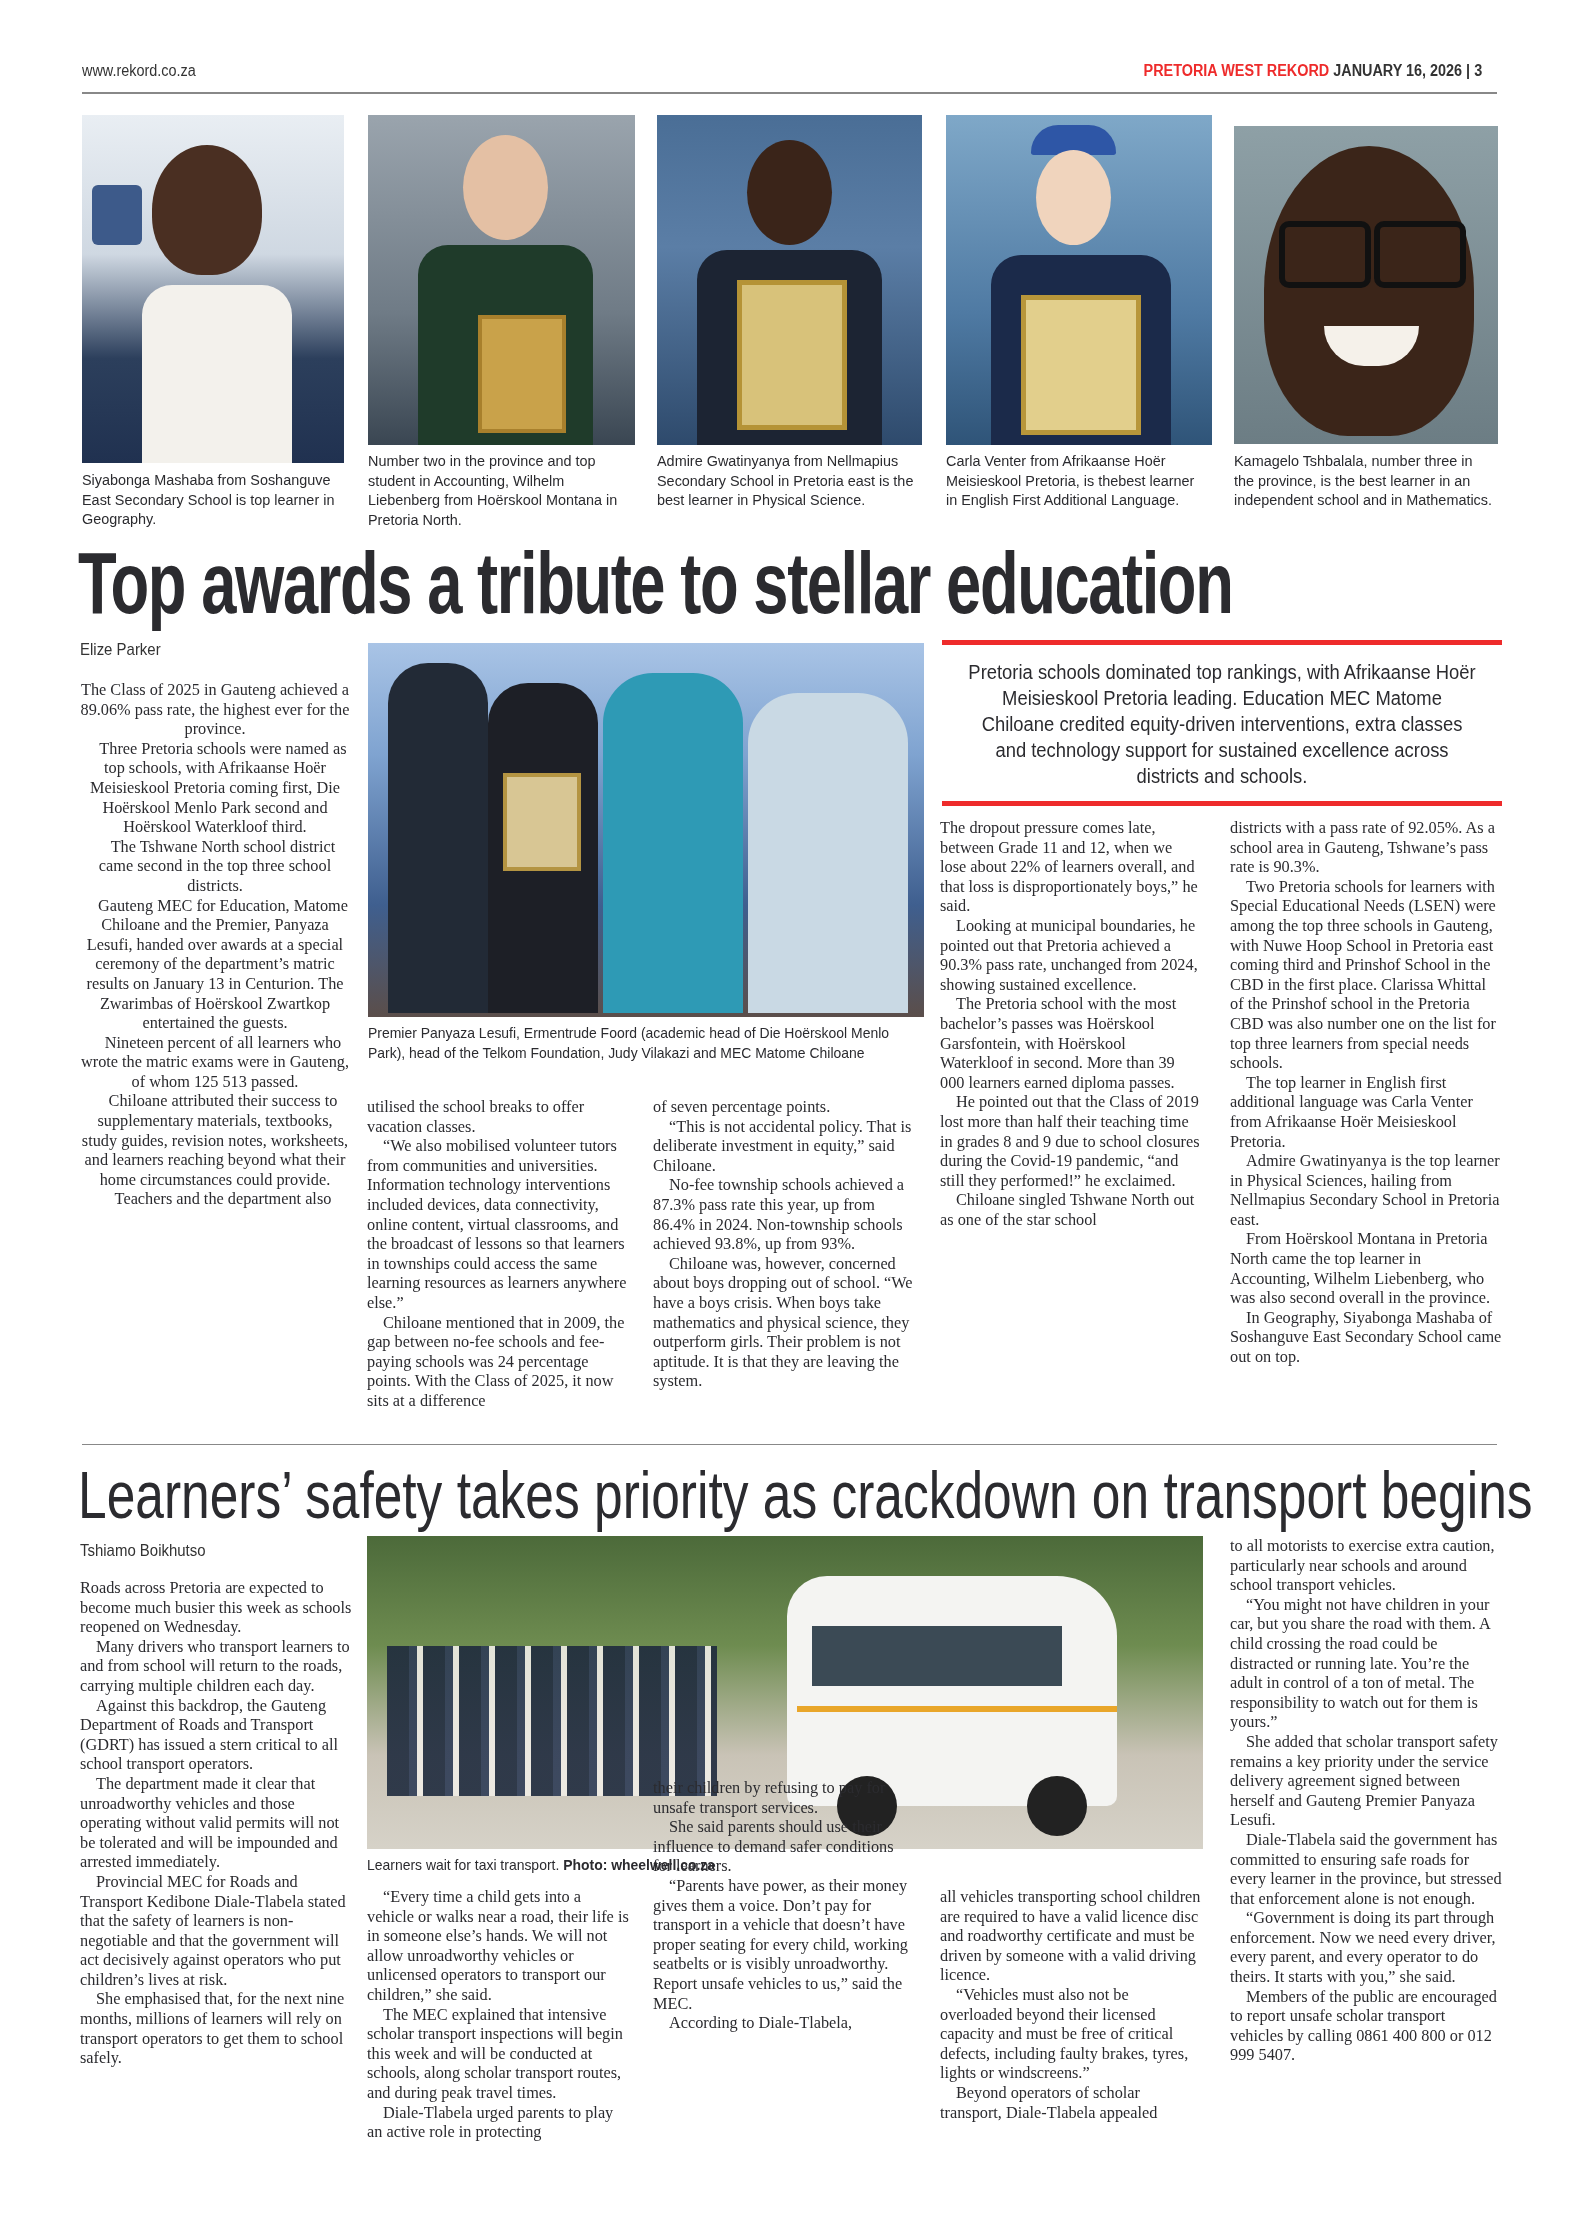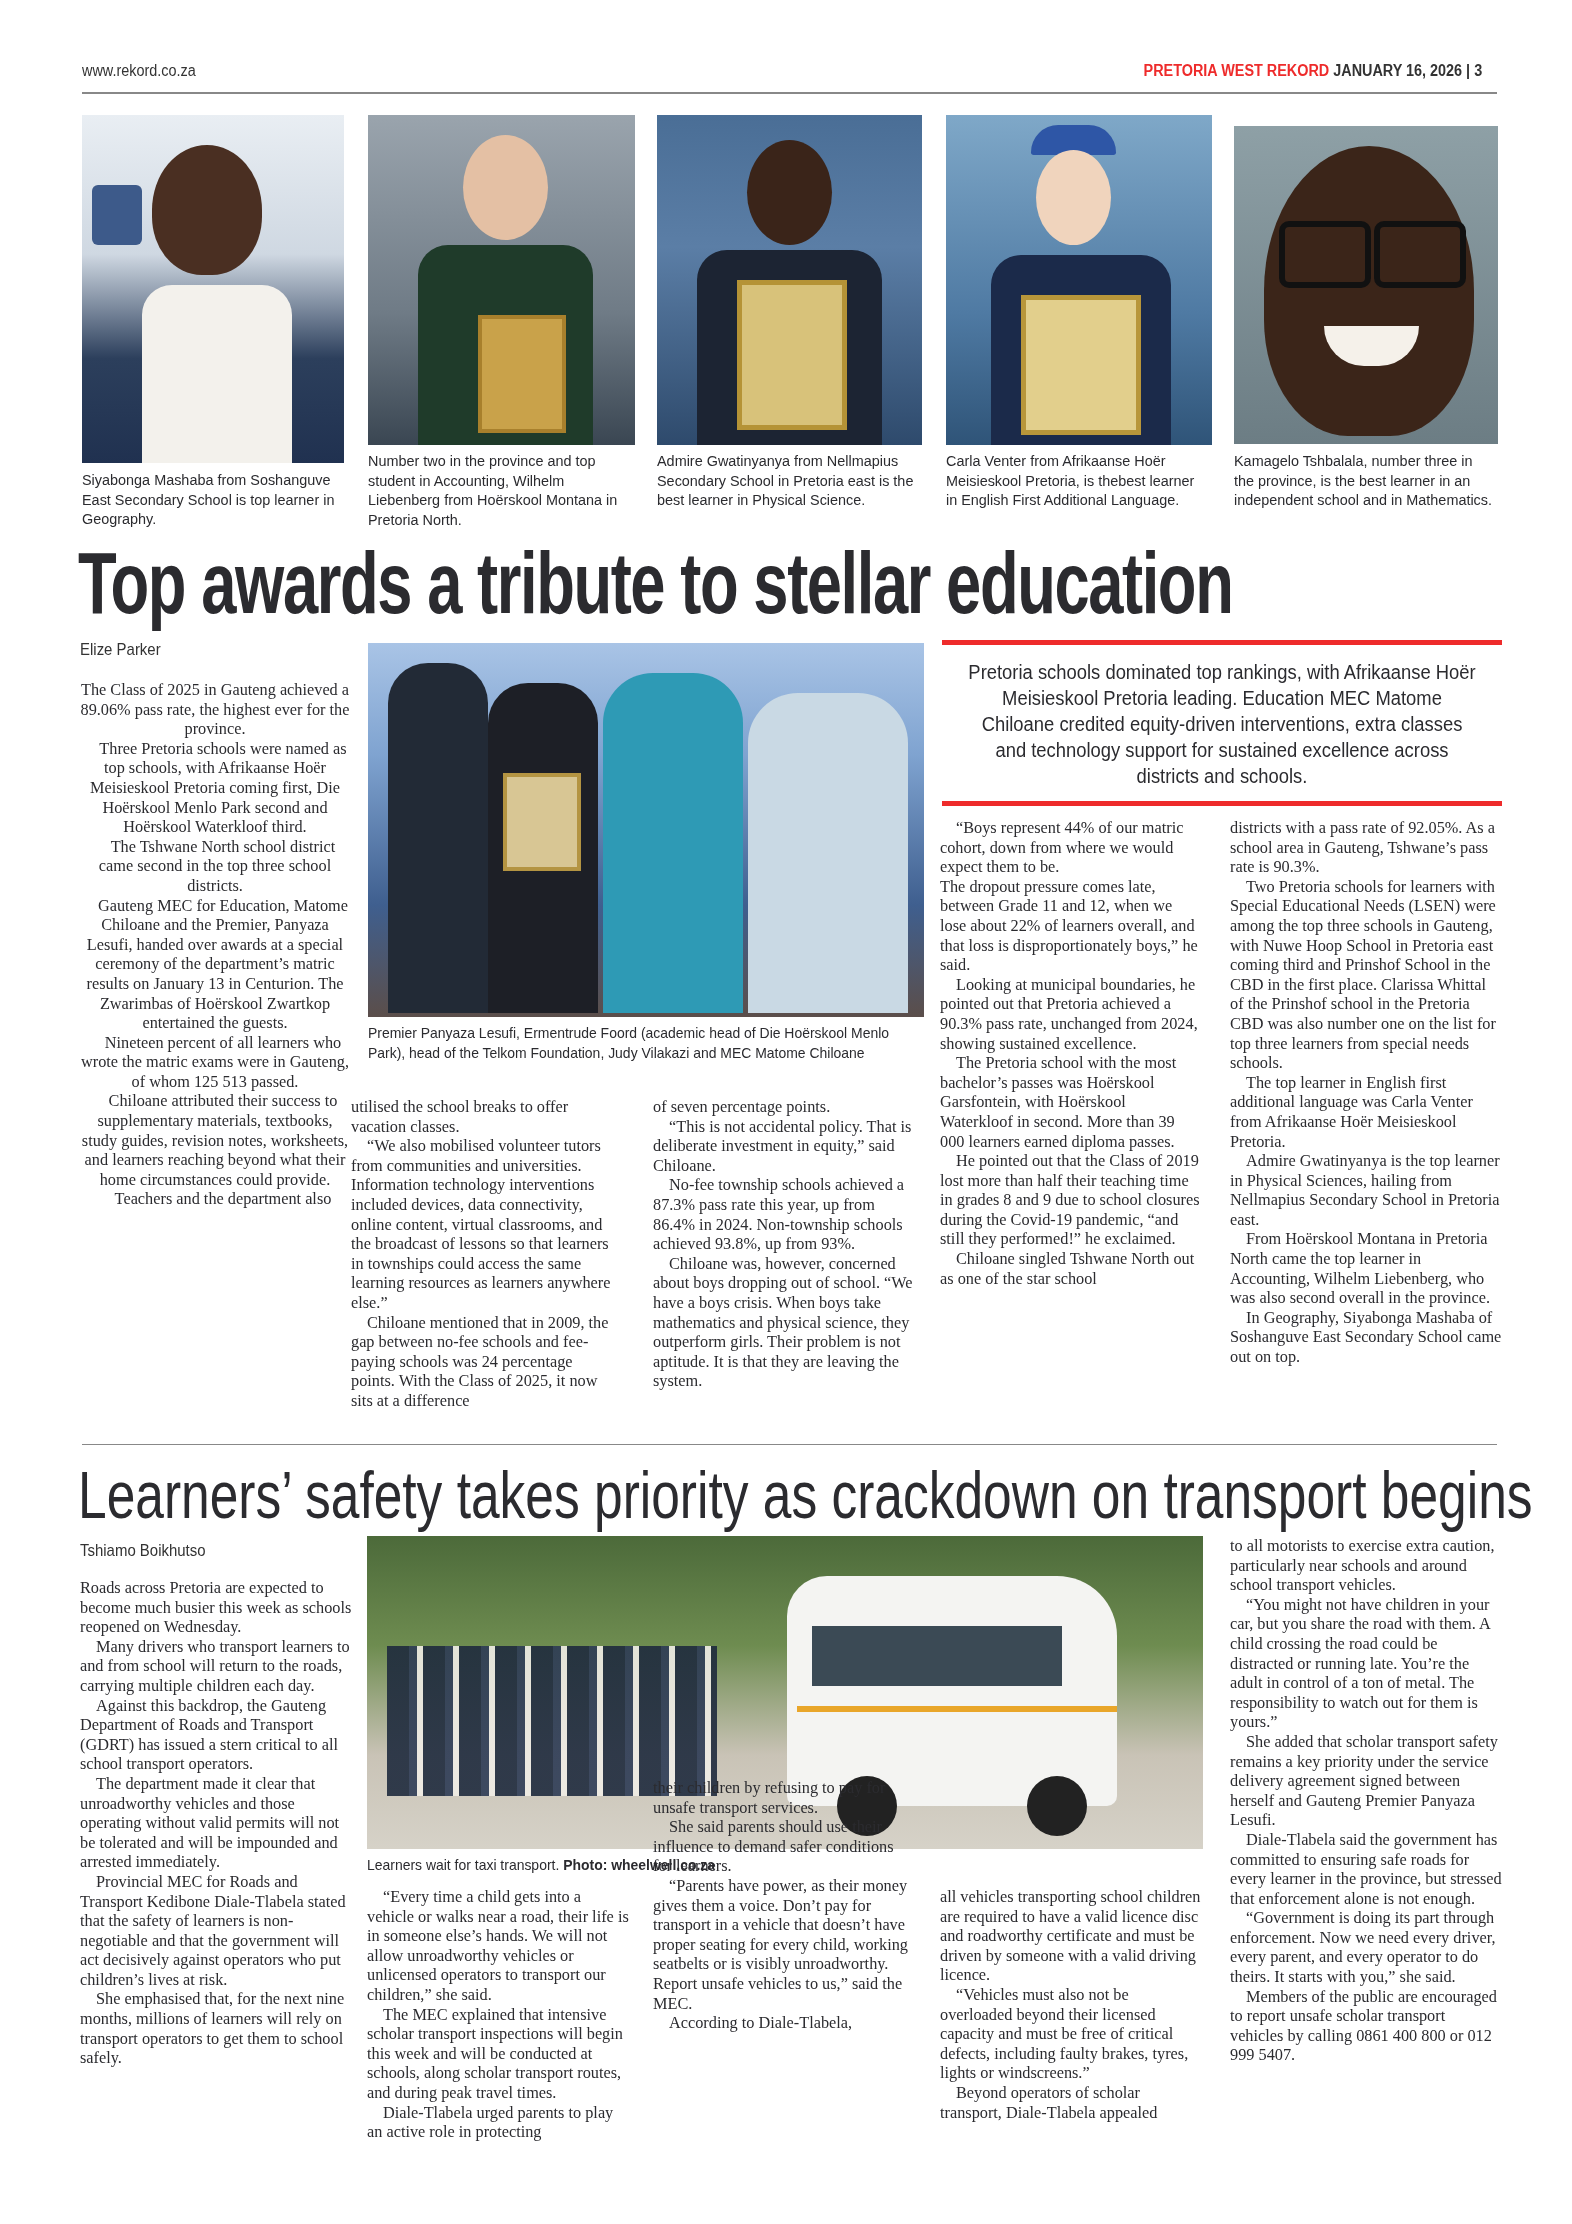--- a/index.html
+++ b/index.html
@@ -92,33 +92,32 @@
 
 <div class="col" style="left:80px;top:680px;width:270px;text-align:center;">
   <p class="first">The Class of 2025 in Gauteng achieved a 89.06% pass rate, the highest ever for the province.</p>
   <p>Three Pretoria schools were named as top schools, with Afrikaanse Hoër Meisieskool Pretoria coming first, Die Hoërskool Menlo Park second and Hoërskool Waterkloof third.</p>
   <p>The Tshwane North school district came second in the top three school districts.</p>
   <p>Gauteng MEC for Education, Matome Chiloane and the Premier, Panyaza Lesufi, handed over awards at a special ceremony of the department’s matric results on January 13 in Centurion. The Zwarimbas of Hoërskool Zwartkop entertained the guests.</p>
   <p>Nineteen percent of all learners who wrote the matric exams were in Gauteng, of whom 125 513 passed.</p>
   <p>Chiloane attributed their success to supplementary materials, textbooks, study guides, revision notes, worksheets, and learners reaching beyond what their home circumstances could provide.</p>
   <p>Teachers and the department also</p>
 </div>
-<div class="col" style="left:351px;top:1097px;width:262px;">
+<div class="col" style="left:367px;top:1097px;width:262px;">
   <p class="noind">utilised the school breaks to offer vacation classes.</p>
   <p>“We also mobilised volunteer tutors from communities and universities. Information technology interventions included devices, data connectivity, online content, virtual classrooms, and the broadcast of lessons so that learners in townships could access the same learning resources as learners anywhere else.”</p>
   <p>Chiloane mentioned that in 2009, the gap between no-fee schools and fee-paying schools was 24 percentage points. With the Class of 2025, it now sits at a difference</p>
 </div>
 <div class="col" style="left:653px;top:1097px;width:262px;">
   <p class="noind">of seven percentage points.</p>
   <p>“This is not accidental policy. That is deliberate investment in equity,” said Chiloane.</p>
   <p>No-fee township schools achieved a 87.3% pass rate this year, up from 86.4% in 2024. Non-township schools achieved 93.8%, up from 93%.</p>
   <p>Chiloane was, however, concerned about boys dropping out of school. “We have a boys crisis. When boys take mathematics and physical science, they outperform girls. Their problem is not aptitude. It is that they are leaving the system.</p>
 </div>
 <div class="col" style="left:940px;top:818px;width:262px;">
-  <p>“Boys represent 44% of our matric cohort, down from where we would expect them to be.</p>
   <p class="noind">The dropout pressure comes late, between Grade 11 and 12, when we lose about 22% of learners overall, and that loss is disproportionately boys,” he said.</p>
   <p>Looking at municipal boundaries, he pointed out that Pretoria achieved a 90.3% pass rate, unchanged from 2024, showing sustained excellence.</p>
   <p>The Pretoria school with the most bachelor’s passes was Hoërskool Garsfontein, with Hoërskool Waterkloof in second. More than 39 000 learners earned diploma passes.</p>
   <p>He pointed out that the Class of 2019 lost more than half their teaching time in grades 8 and 9 due to school closures during the Covid-19 pandemic, “and still they performed!” he exclaimed.</p>
   <p>Chiloane singled Tshwane North out as one of the star school</p>
 </div>
 <div class="col" style="left:1230px;top:818px;width:272px;">
   <p class="noind">districts with a pass rate of 92.05%. As a school area in Gauteng, Tshwane’s pass rate is 90.3%.</p>
   <p>Two Pretoria schools for learners with Special Educational Needs (LSEN) were among the top three schools in Gauteng, with Nuwe Hoop School in Pretoria east coming third and Prinshof School in the CBD in the first place. Clarissa Whittal of the Prinshof school in the Pretoria CBD was also number one on the list for top three learners from special needs schools.</p>
   <p>The top learner in English first additional language was Carla Venter from Afrikaanse Hoër Meisieskool Pretoria.</p>

